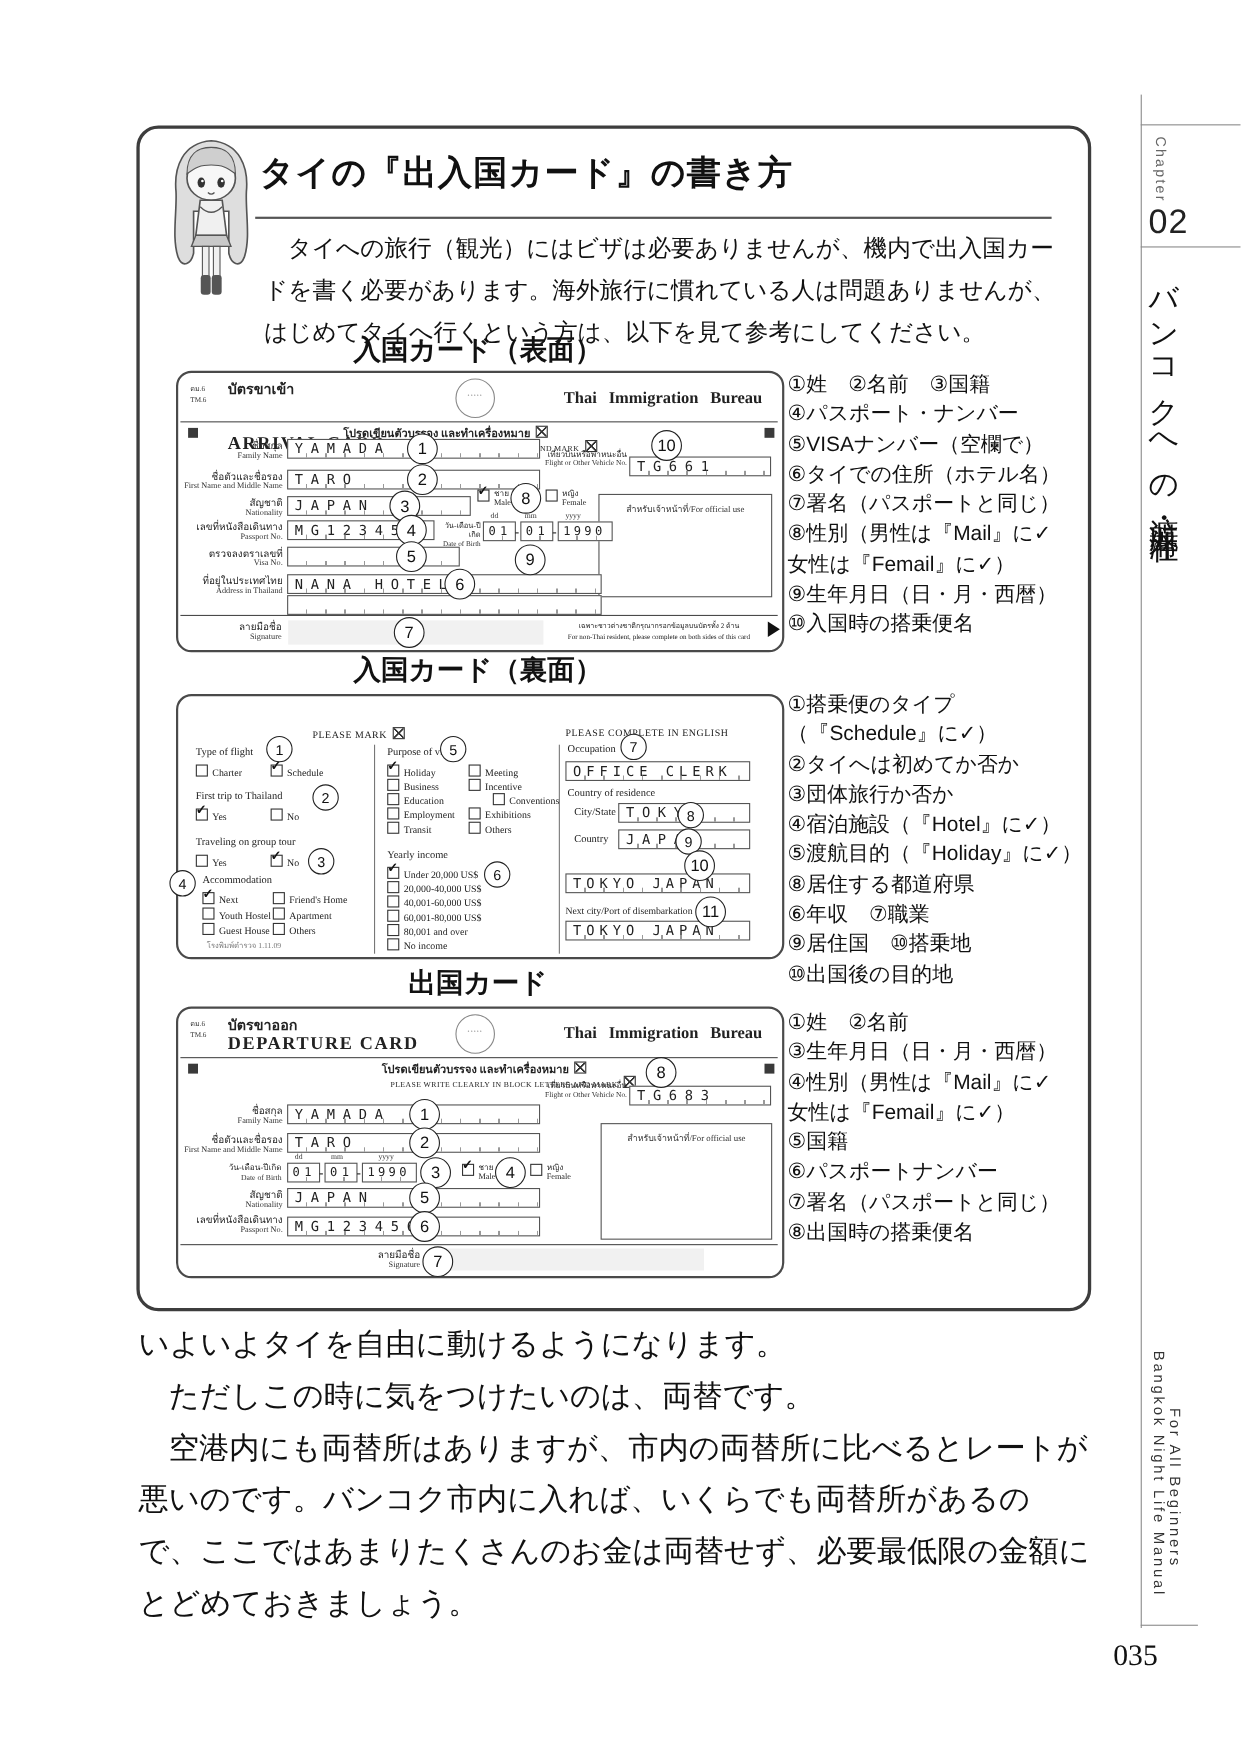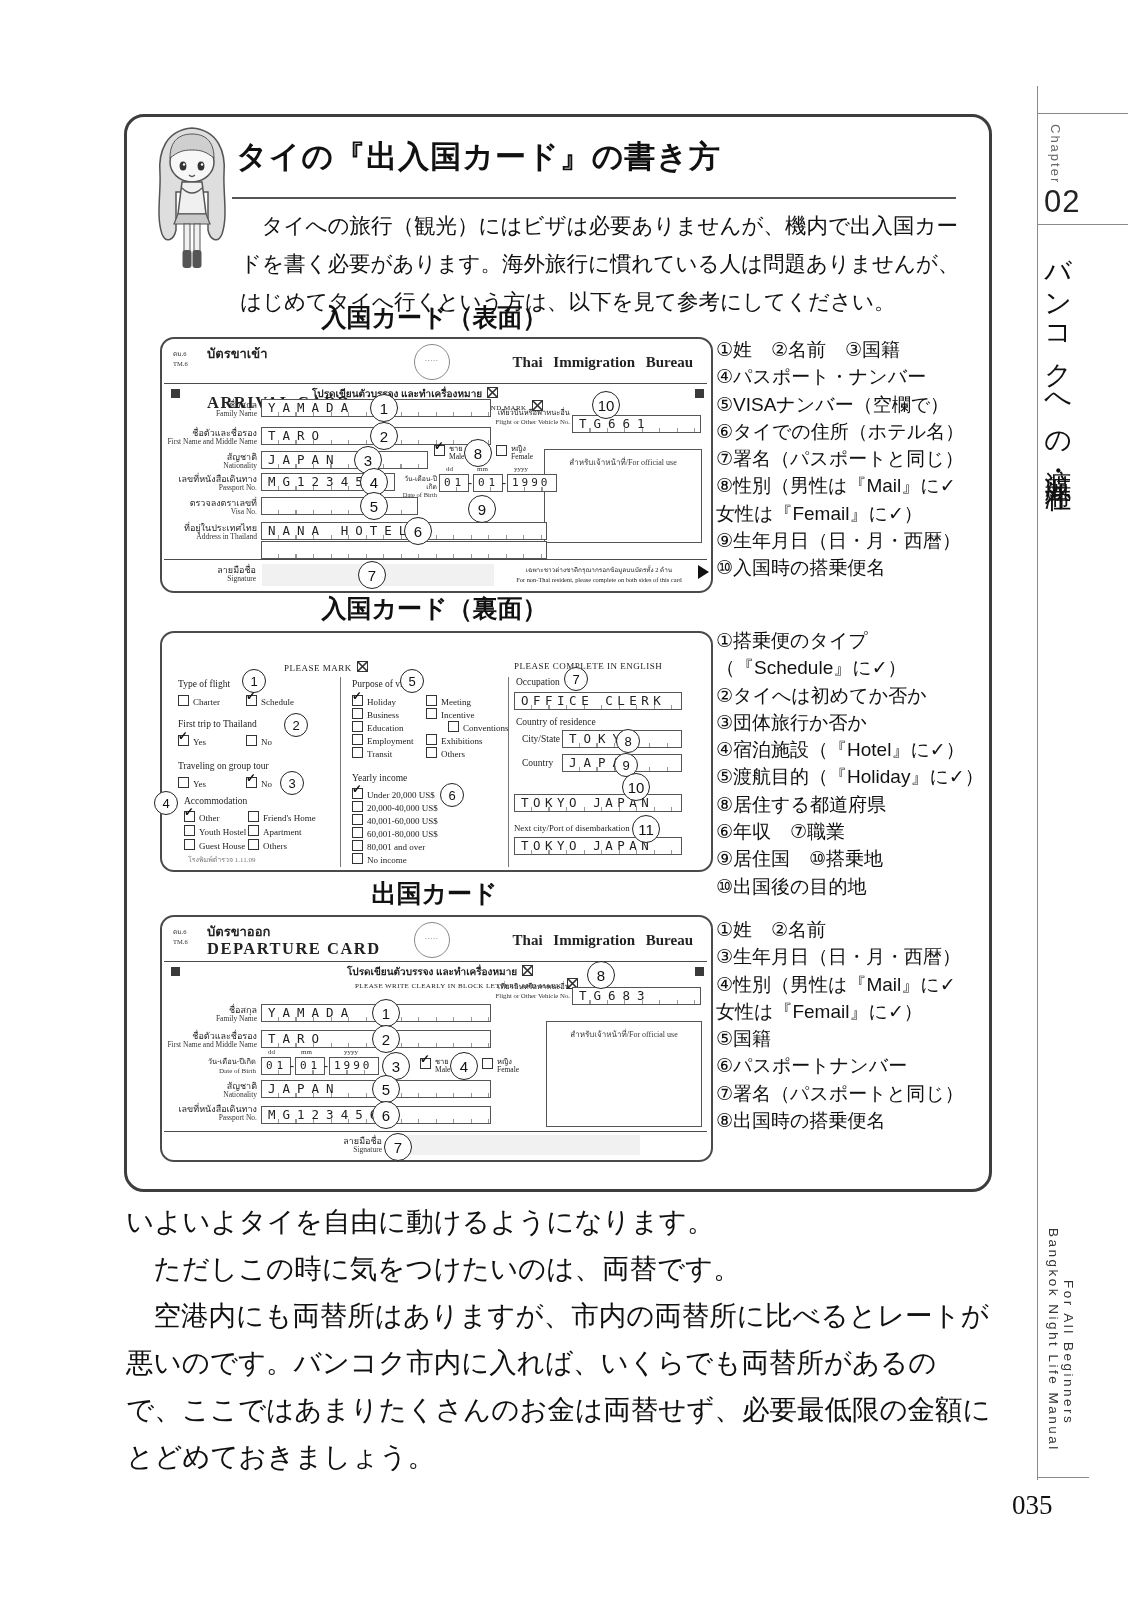--- a/index.html
+++ b/index.html
@@ -280,21 +280,21 @@
     <span class="opt" style="left:16px;top:102px;"><span class="cb chk checked"></span><span class="lbl">Yes</span></span>
     <span class="opt" style="left:84px;top:102px;"><span class="cb chk"></span><span class="lbl">No</span></span>
 
     <span class="seclab" style="left:16px;top:128px;">Traveling on group tour</span>
     <span class="opt" style="left:16px;top:144px;"><span class="cb chk"></span><span class="lbl">Yes</span></span>
     <span class="opt" style="left:84px;top:144px;"><span class="cb chk checked"></span><span class="lbl">No</span></span>
     <span class="num s22" style="left:118px;top:138px;">3</span>
 
     <span class="seclab" style="left:22px;top:163px;">Accommodation</span>
     <span class="num s22" style="left:-8px;top:158px;">4</span>
-    <span class="opt" style="left:22px;top:178px;"><span class="cb chk checked"></span><span class="lbl">Other</span></span>
+    <span class="opt" style="left:22px;top:178px;"><span class="cb chk checked"></span><span class="lbl">Next</span></span>
     <span class="opt" style="left:86px;top:178px;"><span class="cb chk"></span><span class="lbl">Friend's Home</span></span>
     <span class="opt" style="left:22px;top:192px;"><span class="cb chk"></span><span class="lbl">Youth Hostel</span></span>
     <span class="opt" style="left:86px;top:192px;"><span class="cb chk"></span><span class="lbl">Apartment</span></span>
     <span class="opt" style="left:22px;top:206px;"><span class="cb chk"></span><span class="lbl">Guest House</span></span>
     <span class="opt" style="left:86px;top:206px;"><span class="cb chk"></span><span class="lbl">Others</span></span>
     <span class="imprint" style="left:26px;top:221px;">โรงพิมพ์ตำรวจ 1.11.09</span>
 
     <span class="seclab" style="left:190px;top:46px;">Purpose of visit</span>
     <span class="num s22" style="left:238px;top:36px;">5</span>
     <span class="opt" style="left:190px;top:62px;"><span class="cb chk checked"></span><span class="lbl">Holiday</span></span>

